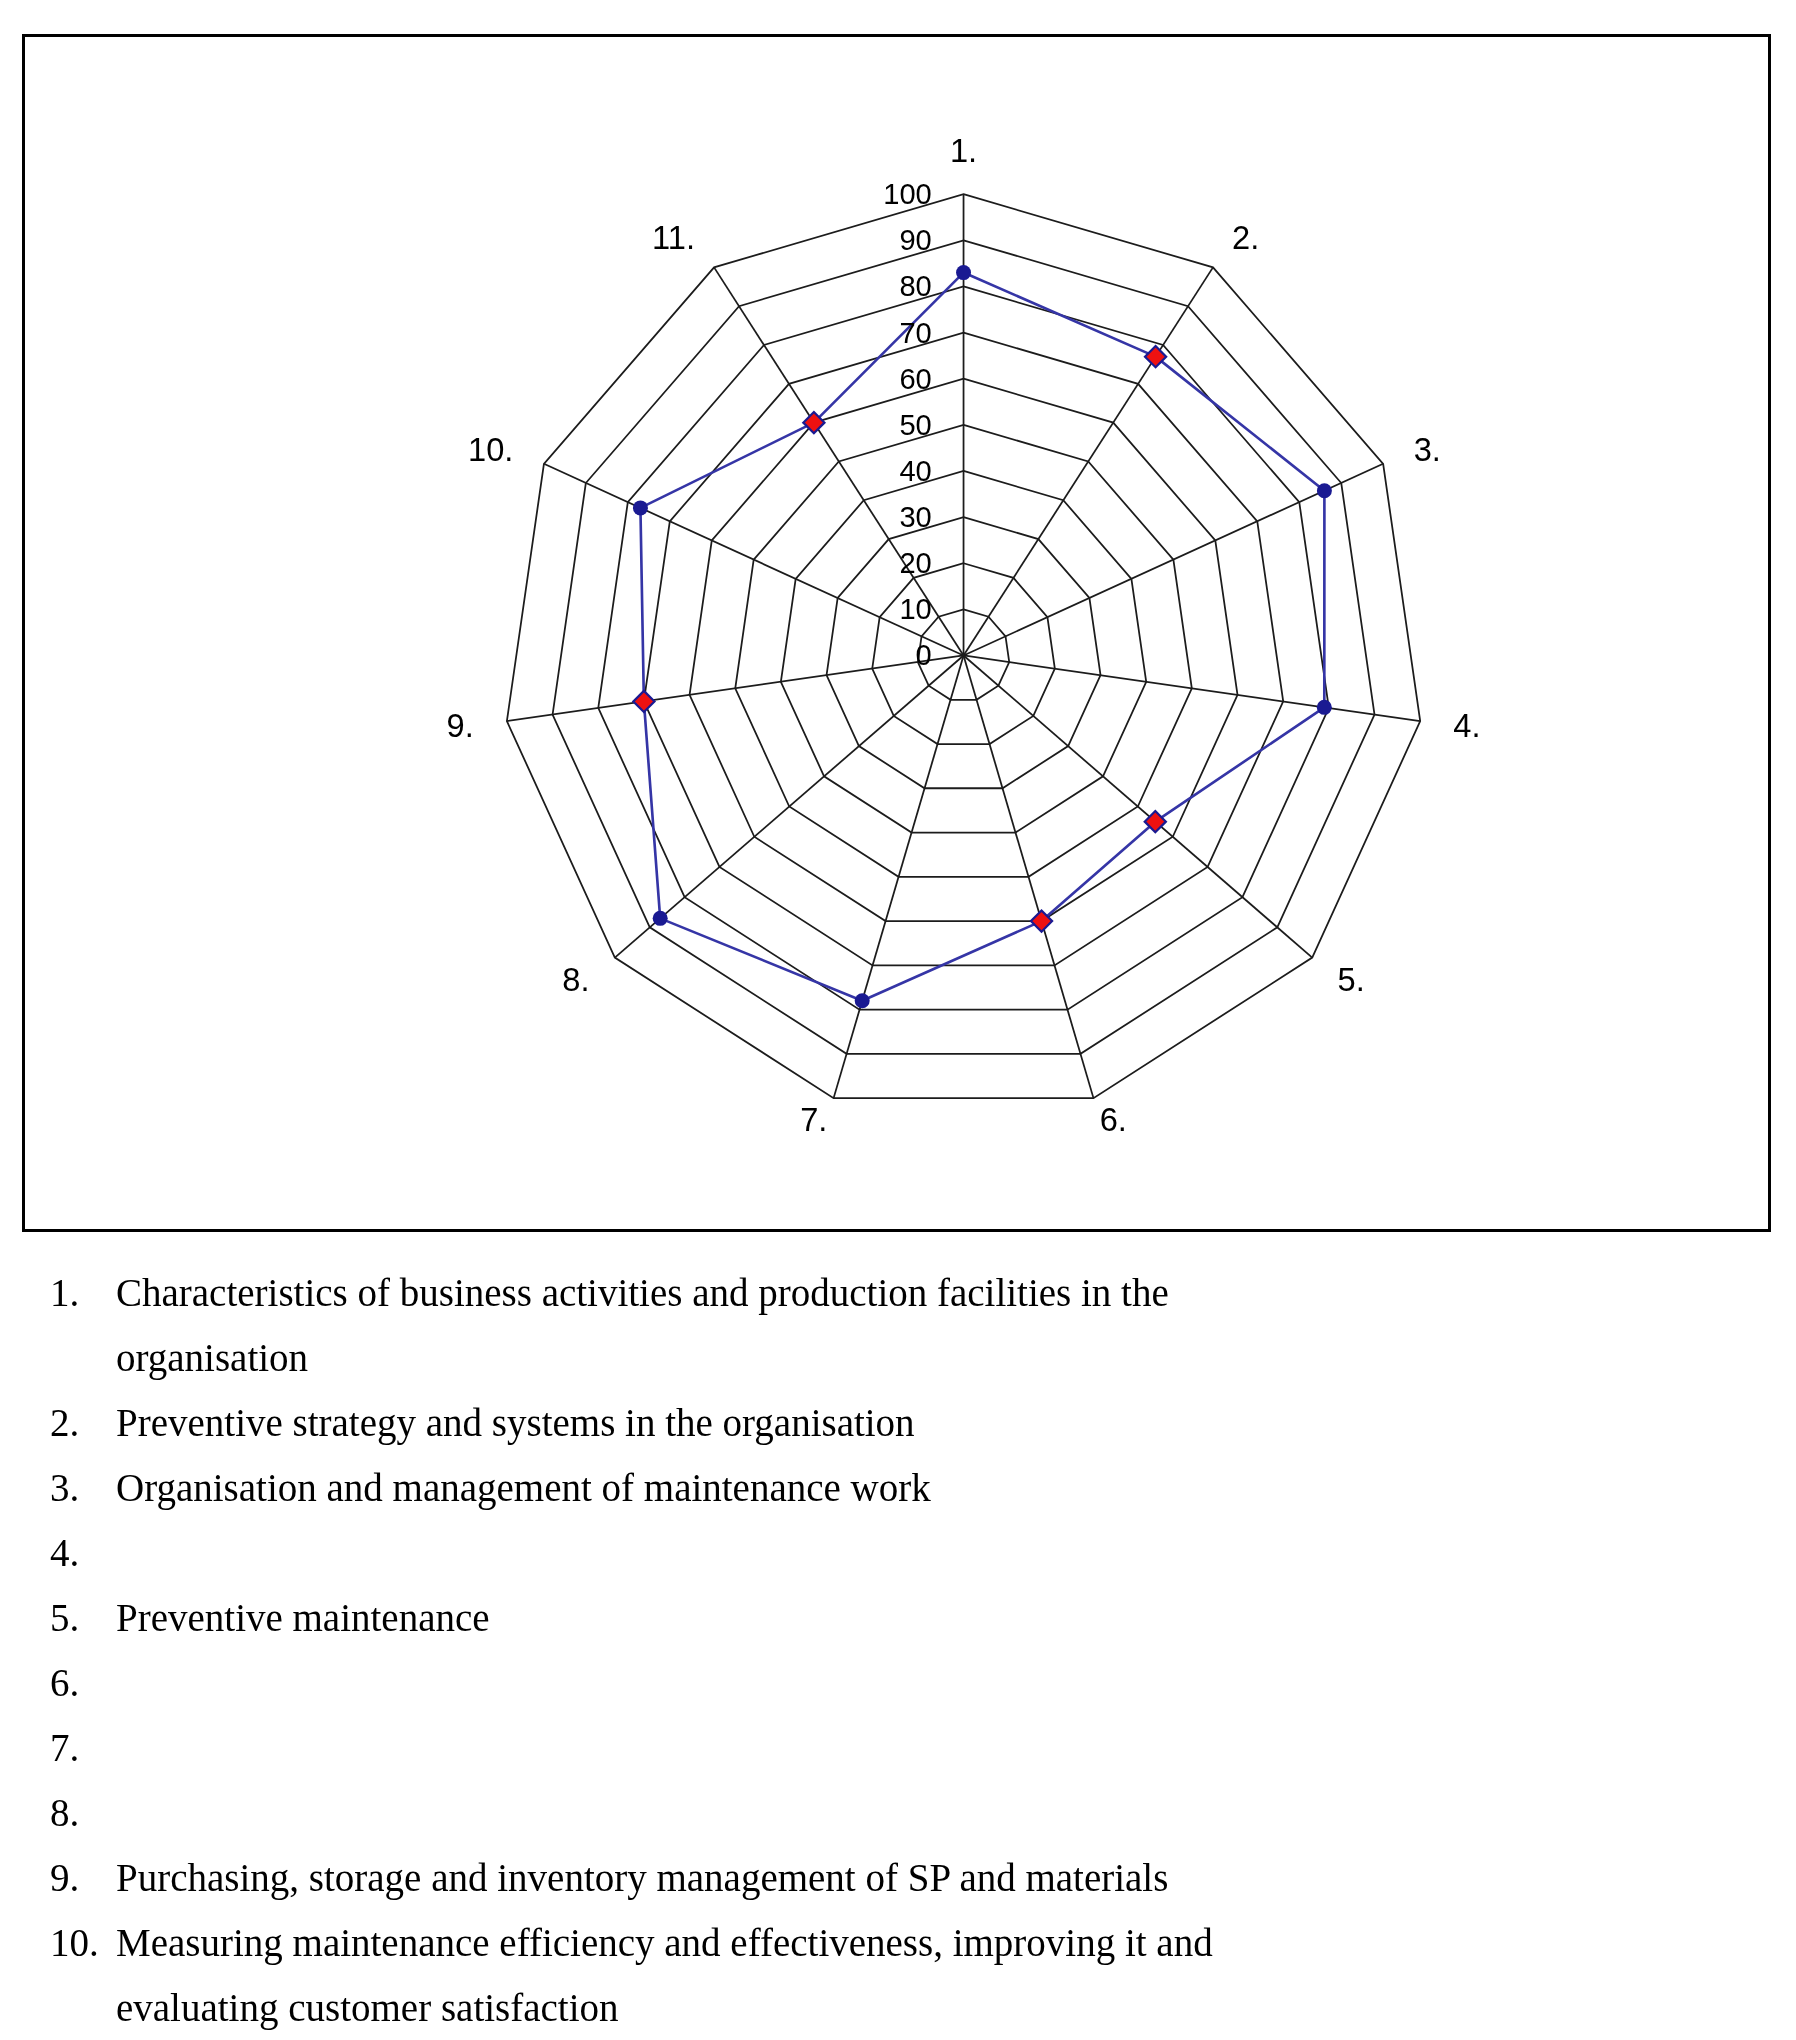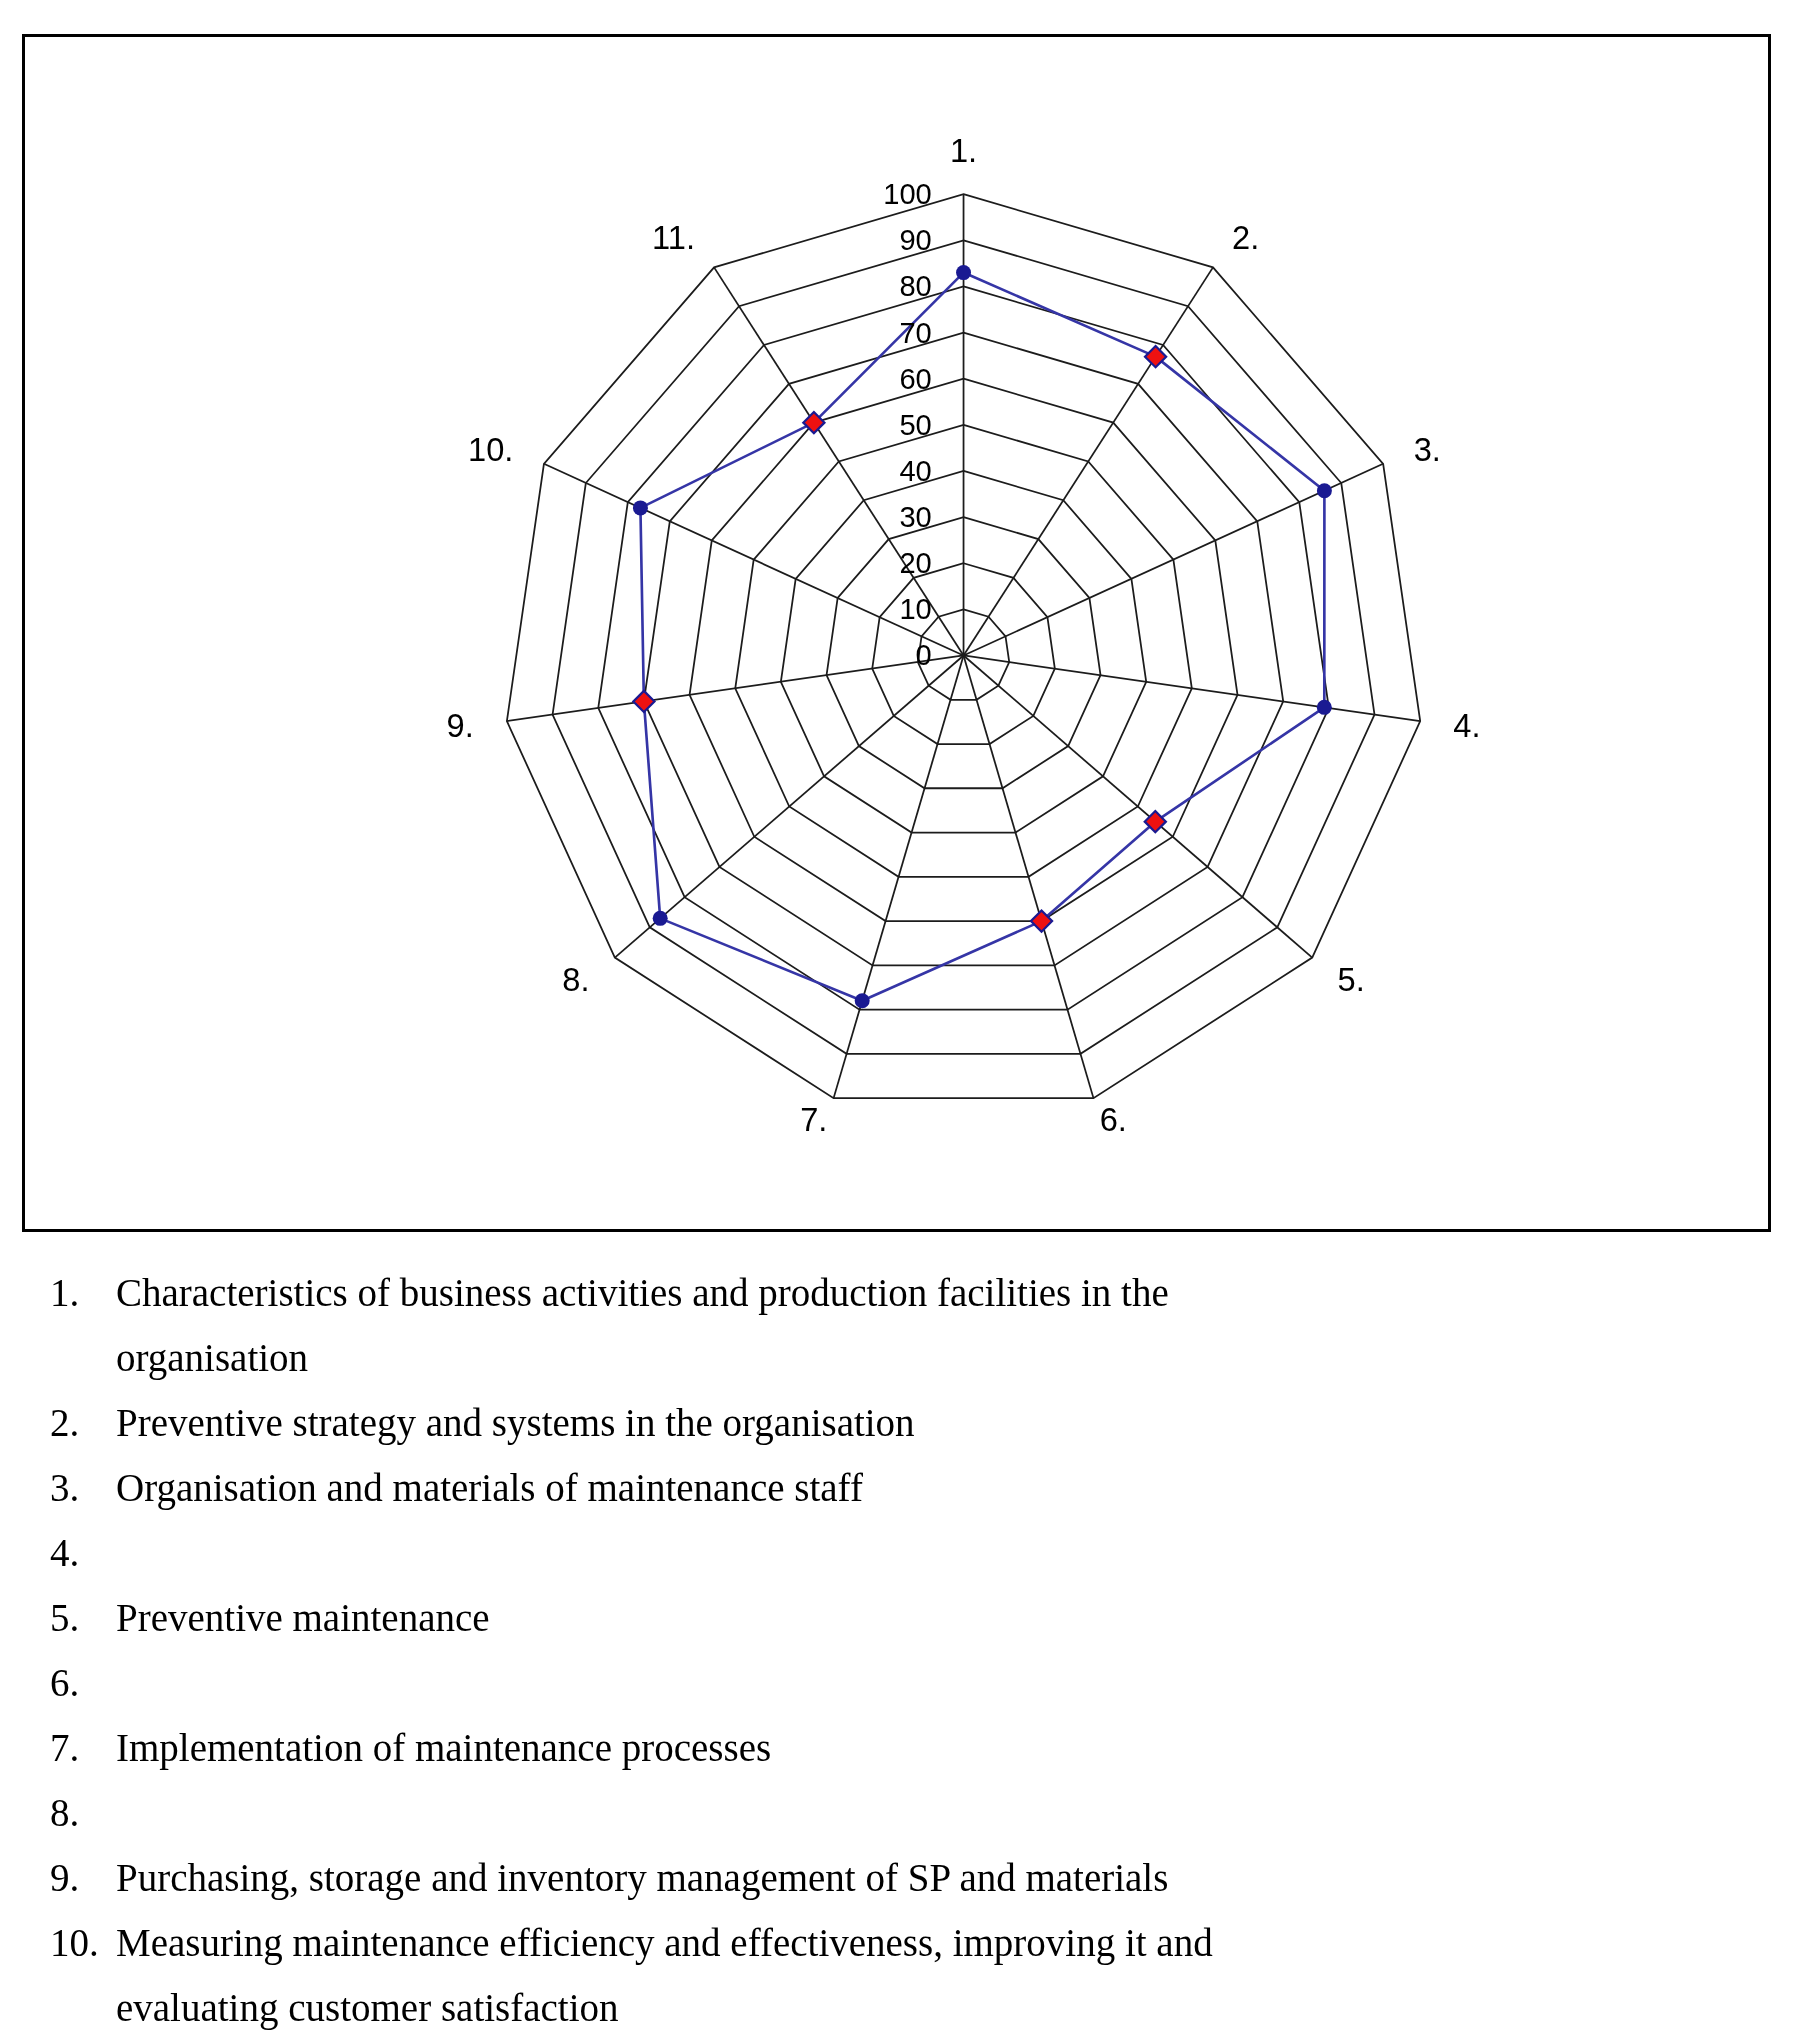--- a/index.html
+++ b/index.html
@@ -114,35 +114,34 @@
     <div class="legend-row">
       <div class="legend-num">1.</div>
       <div class="legend-text">Characteristics of business activities and production facilities in the organisation</div>
     </div>
     <div class="legend-row">
       <div class="legend-num">2.</div>
       <div class="legend-text">Preventive strategy and systems in the organisation</div>
     </div>
     <div class="legend-row">
       <div class="legend-num">3.</div>
-      <div class="legend-text">Organisation and materials of maintenance staff</div>
+      <div class="legend-text">Organisation and management of maintenance work</div>
     </div>
     <div class="legend-row">
       <div class="legend-num">4.</div>
     </div>
     <div class="legend-row">
       <div class="legend-num">5.</div>
       <div class="legend-text">Preventive maintenance</div>
     </div>
     <div class="legend-row">
       <div class="legend-num">6.</div>
     </div>
     <div class="legend-row">
       <div class="legend-num">7.</div>
-      <div class="legend-text">Implementation of maintenance processes</div>
     </div>
     <div class="legend-row">
       <div class="legend-num">8.</div>
     </div>
     <div class="legend-row">
       <div class="legend-num">9.</div>
       <div class="legend-text">Purchasing, storage and inventory management of SP and materials</div>
     </div>
     <div class="legend-row">
       <div class="legend-num">10.</div>

